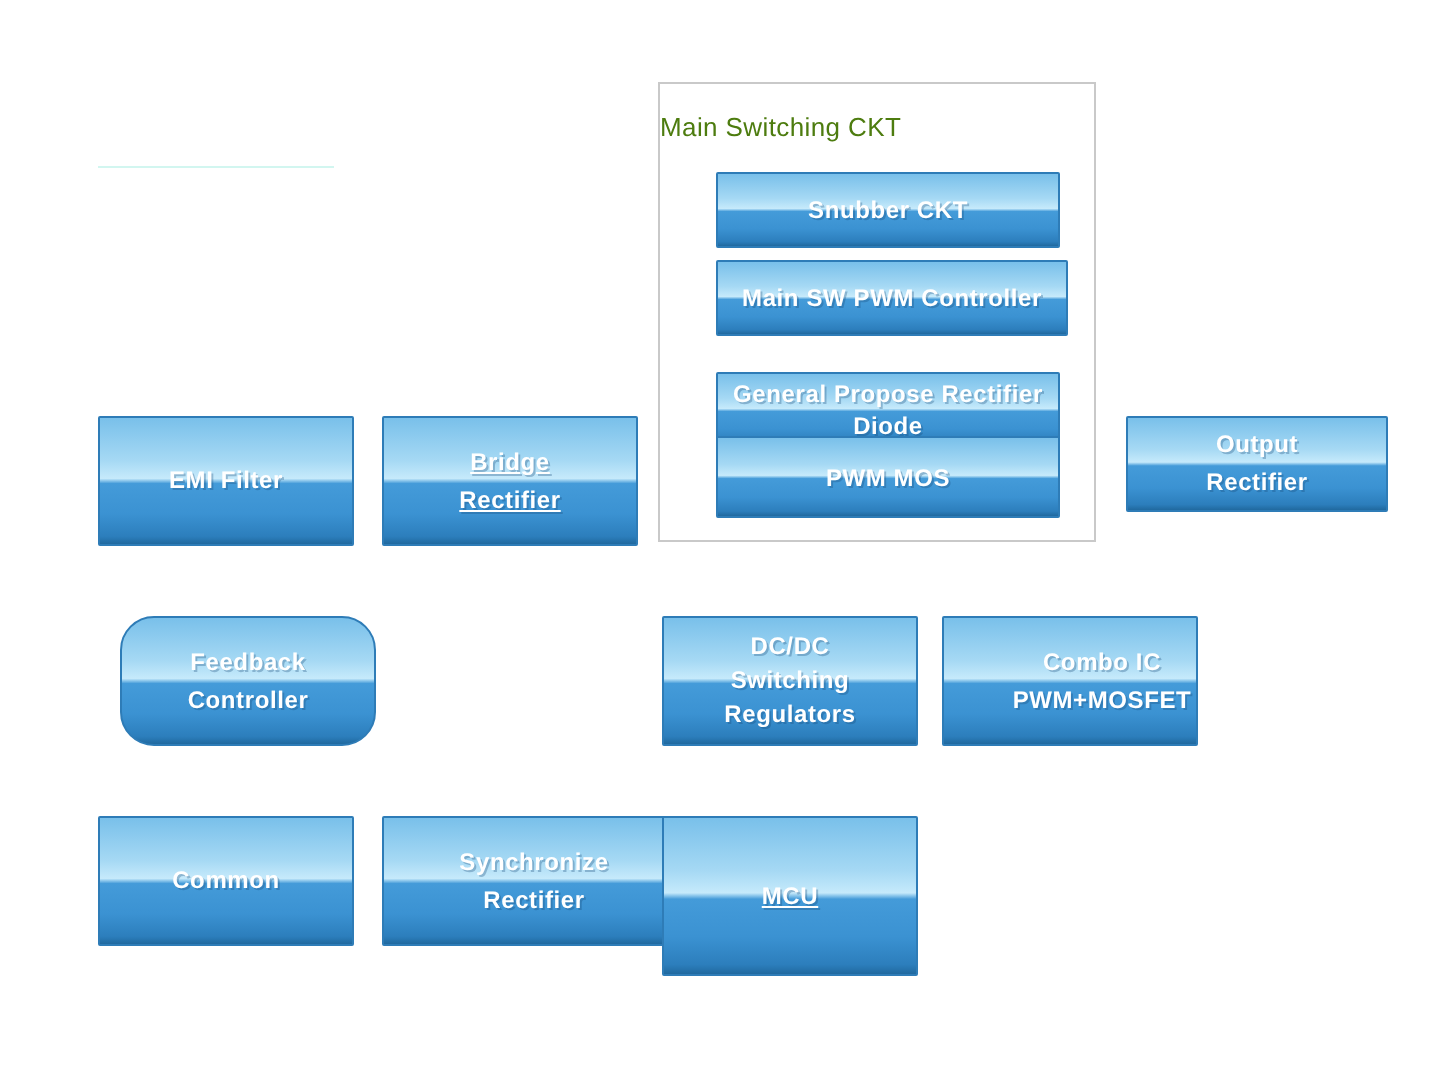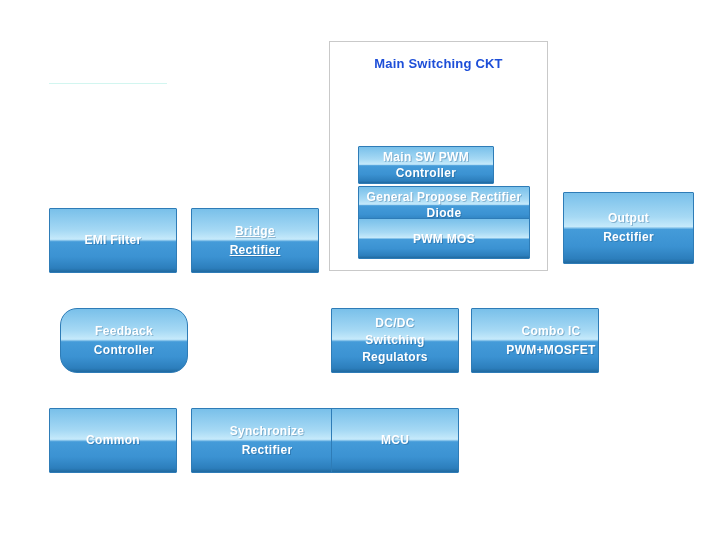--- a/index.html
+++ b/index.html
@@ -44,60 +44,61 @@
     position: absolute;
     left: 329px; top: 41px;
     width: 219px; height: 230px;
     box-sizing: border-box;
     border: 1px solid #c9c9c9;
     background: #ffffff;
   }
   .panel-title {
     position: absolute;
     left: 0; right: 0; top: 14px;
-    text-align: center;
+    text-align: left;
     font-size: 13px;
-    font-weight: bold;
-    color: #1d4ed8;
+    font-weight: normal;
+    color: #4d7c0f;
     letter-spacing: 0.2px;
   }
   .accent-line {
     position: absolute;
     left: 49px; top: 83px;
     width: 118px; height: 1px;
     background: #d2f6f0;
   }
 </style>
 </head>
 <body>
 
 <div class="canvas">
 
   <div class="accent-line"></div>
 
   <div class="panel">
     <div class="panel-title">Main Switching CKT</div>
-    <div class="blk" style="left:28px; top:104px; width:136px; height:38px;">Main SW PWM Controller</div>
+    <div class="blk" style="left:28px; top:44px; width:172px; height:38px;">Snubber CKT</div>
+    <div class="blk" style="left:28px; top:88px; width:176px; height:38px;">Main SW PWM Controller</div>
     <div class="blk" style="left:28px; top:132px; width:172px; height:38px;margin-top:12px;">General Propose Rectifier
 Diode</div>
     <div class="blk" style="left:28px; top:176px; width:172px; height:41px;">PWM MOS</div>
   </div>
 
   <div class="blk" style="left:49px; top:208px; width:128px; height:65px;">EMI Filter</div>
   <div class="blk" style="left:191px; top:208px; width:128px; height:65px;text-decoration:underline;">Bridge
 Rectifier</div>
-  <div class="blk" style="left:563px; top:192px; width:131px; height:72px;">Output
+  <div class="blk" style="left:563px; top:208px; width:131px; height:48px;">Output
 Rectifier</div>
 
   <div class="blk" style="left:60px; top:308px; width:128px; height:65px;border-radius:17px;">Feedback
 Controller</div>
   <div class="blk" style="left:331px; top:308px; width:128px; height:65px; line-height:17px;">DC/DC
 Switching
 Regulators</div>
   <div class="blk" style="left:471px; top:308px; width:128px; height:65px;padding-left:32px;">Combo IC
 PWM+MOSFET</div>
 
   <div class="blk" style="left:49px; top:408px; width:128px; height:65px;">Common</div>
   <div class="blk" style="left:191px; top:408px; width:152px; height:65px;">Synchronize
 Rectifier</div>
-  <div class="blk" style="left:331px; top:408px; width:128px; height:65px;">MCU</div>
+  <div class="blk" style="left:331px; top:408px; width:128px; height:80px;text-decoration:underline;">MCU</div>
 
 </div>
 
 </body></html>

